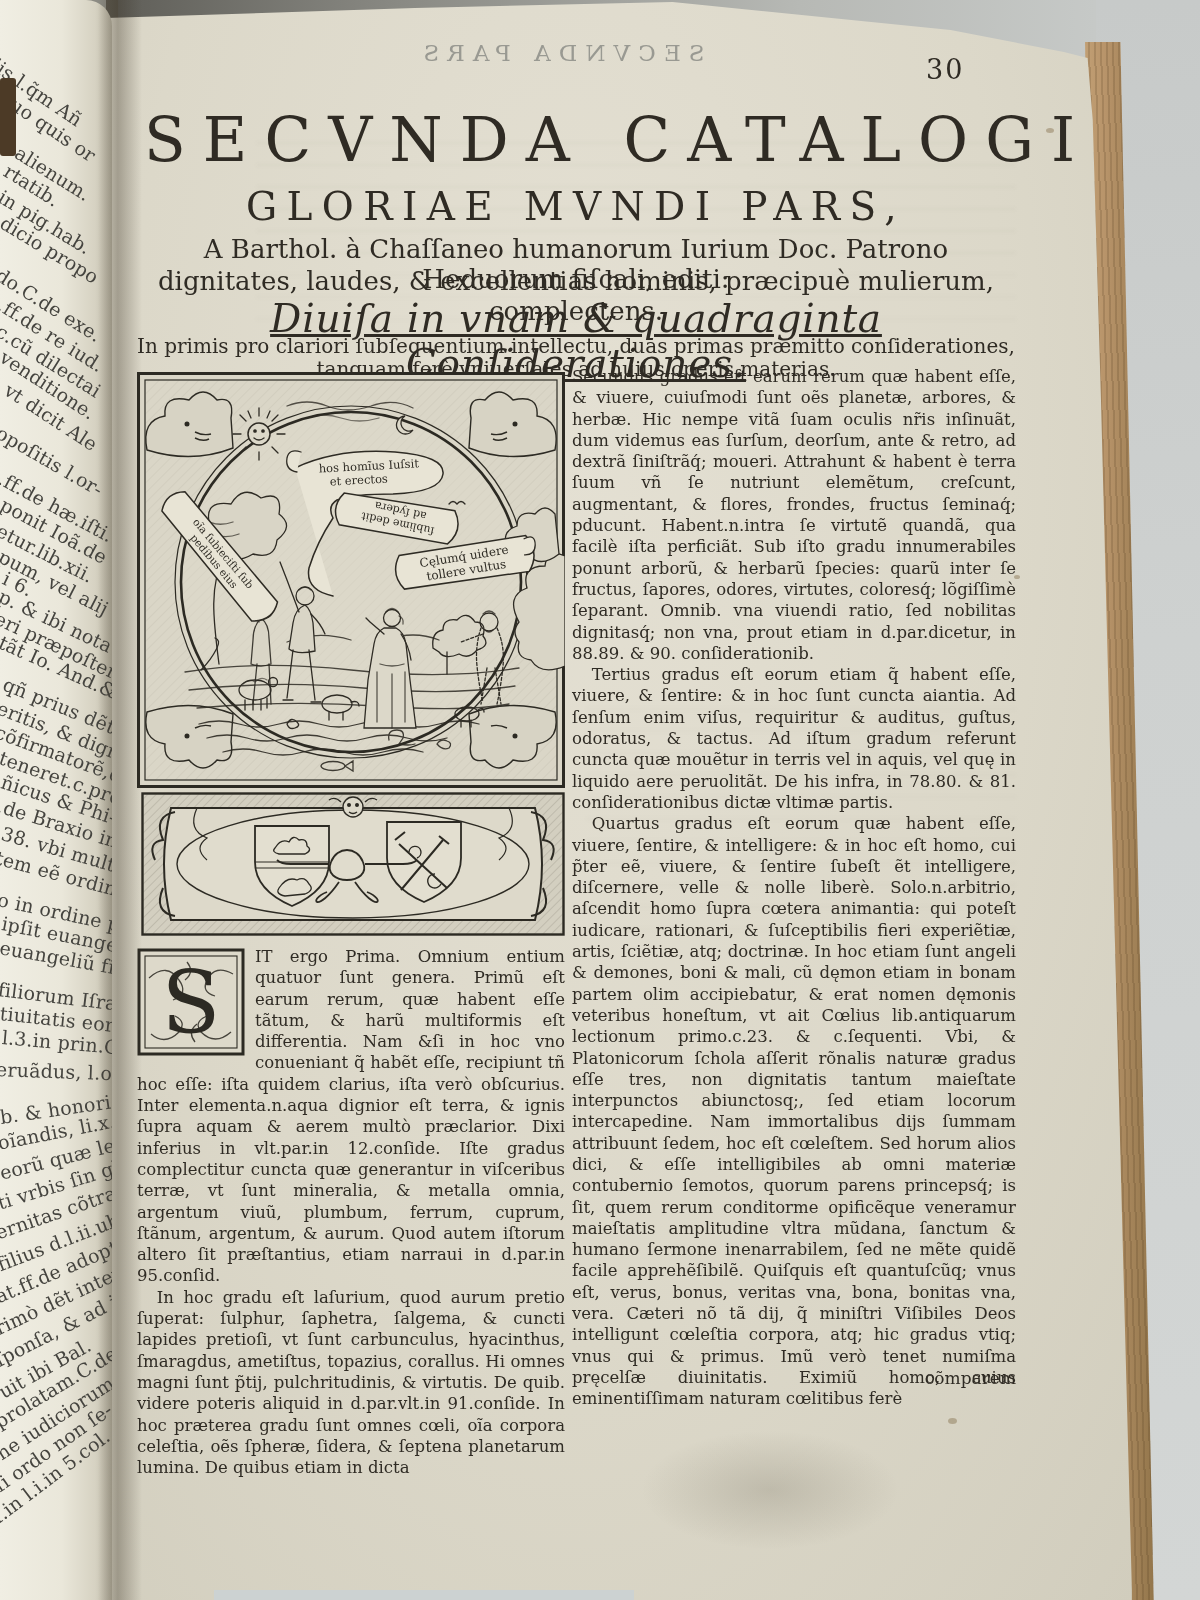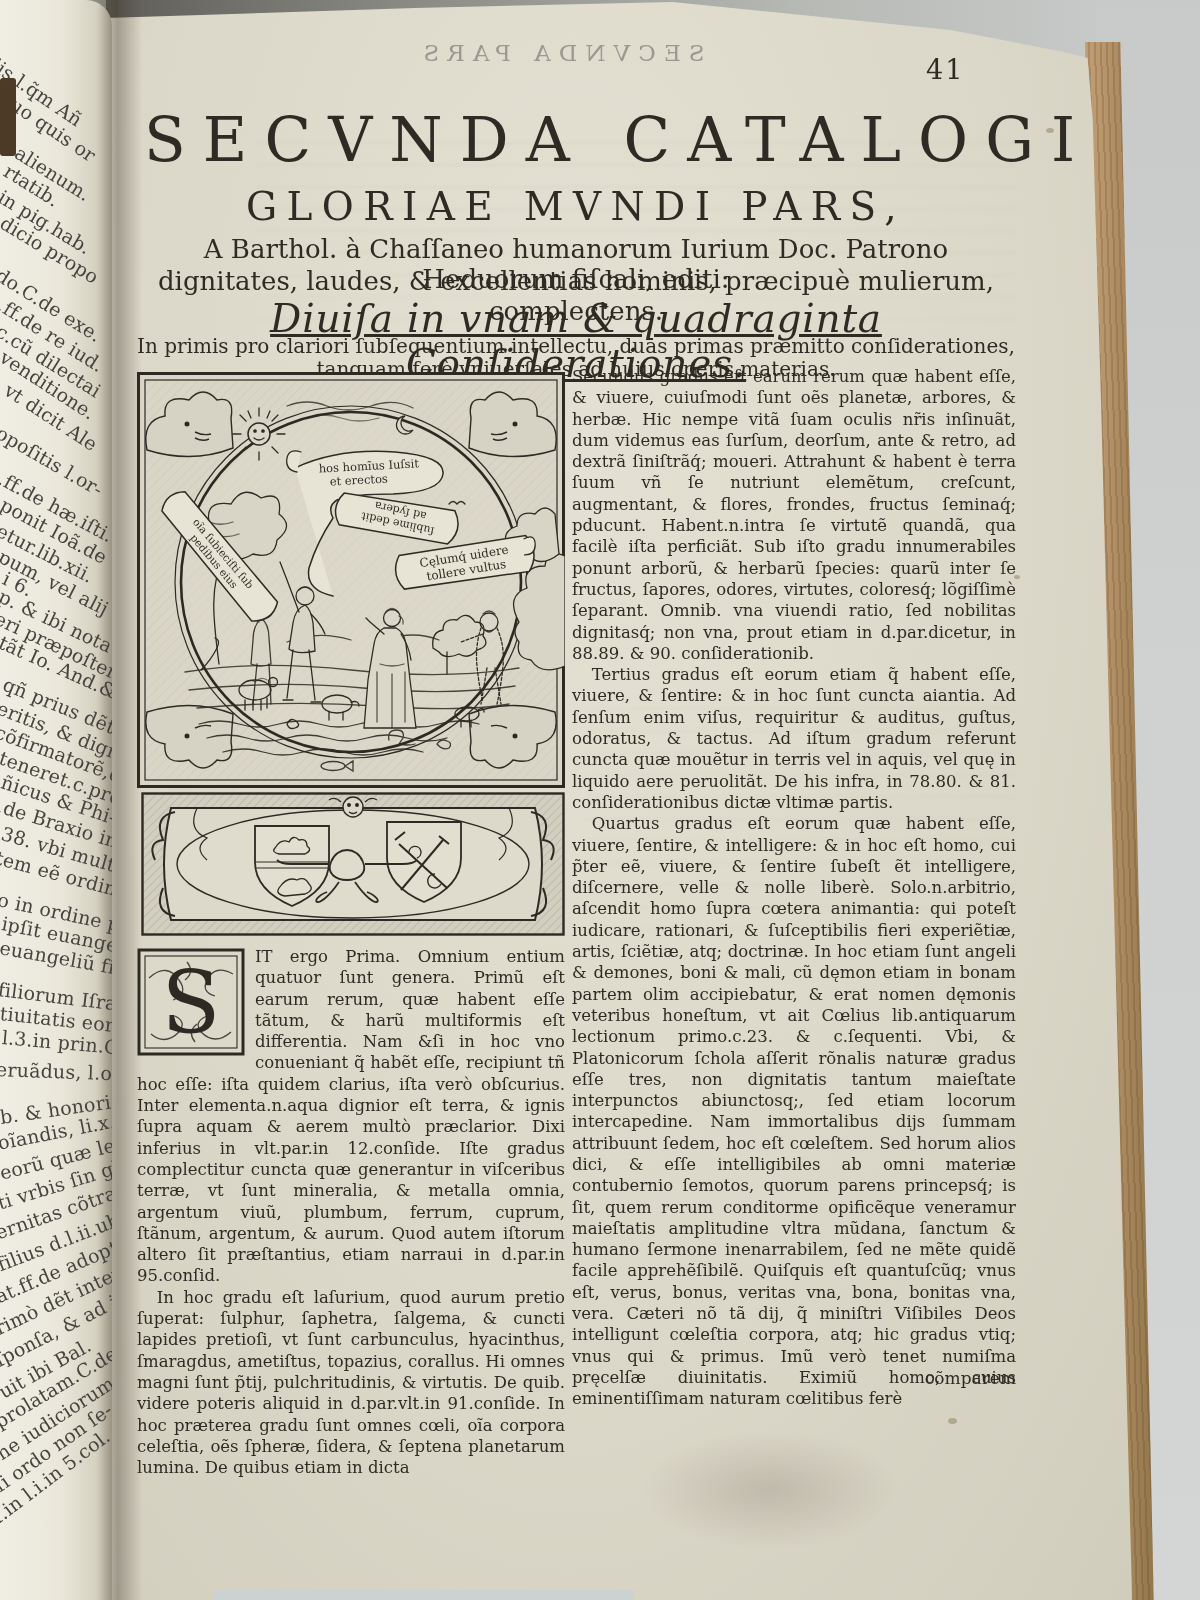--- a/index.html
+++ b/index.html
@@ -70,21 +70,21 @@
     <div class="grain"></div>
   </div>
 
 <div class="abs" id="page">
 
   <div class="ghost-bar" style="left:150px;top:140px;width:760px;height:180px;"></div>
   <div class="ghost-bar" style="left:480px;top:690px;width:430px;height:240px;"></div>
   <div class="ghost-bar" style="left:60px;top:460px;width:70px;height:420px;"></div>
 
   <div id="ghost-head">SECVNDA PARS</div>
-  <div id="pageno">41</div>
+  <div id="pageno">30</div>
 
   <div class="centered" id="title1">SECVNDA CATALOGI</div>
   <div class="centered" id="byline1">A Barthol. à Chaſſaneo humanorum Iurium Doc. Patrono Heduorum fiſcali, editi:</div>
   <div class="centered" id="title2">GLORIAE MVNDI PARS,</div>
   <div class="centered" id="byline2">dignitates, laudes, &amp; excellentias hominis, præcipuè mulierum, complectens.</div>
   <div class="centered" id="division">Diuiſa in vnam &amp; quadraginta Conſiderationes.</div>
   <div class="centered" id="intro1">In primis pro clariori ſubſequentium intellectu, duas primas præmitto conſiderationes,</div>
   <div class="centered" id="intro2">tanquam ferè vniuerſales ad huius operis materias.</div>
 
   <svg id="woodcut" viewBox="0 0 428 416">

